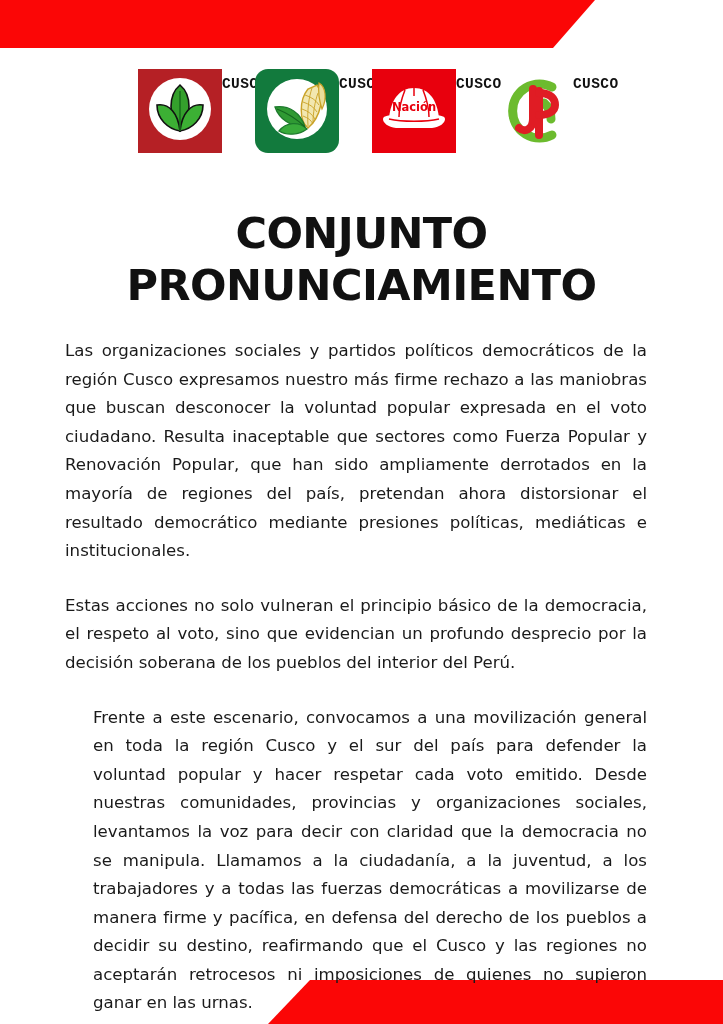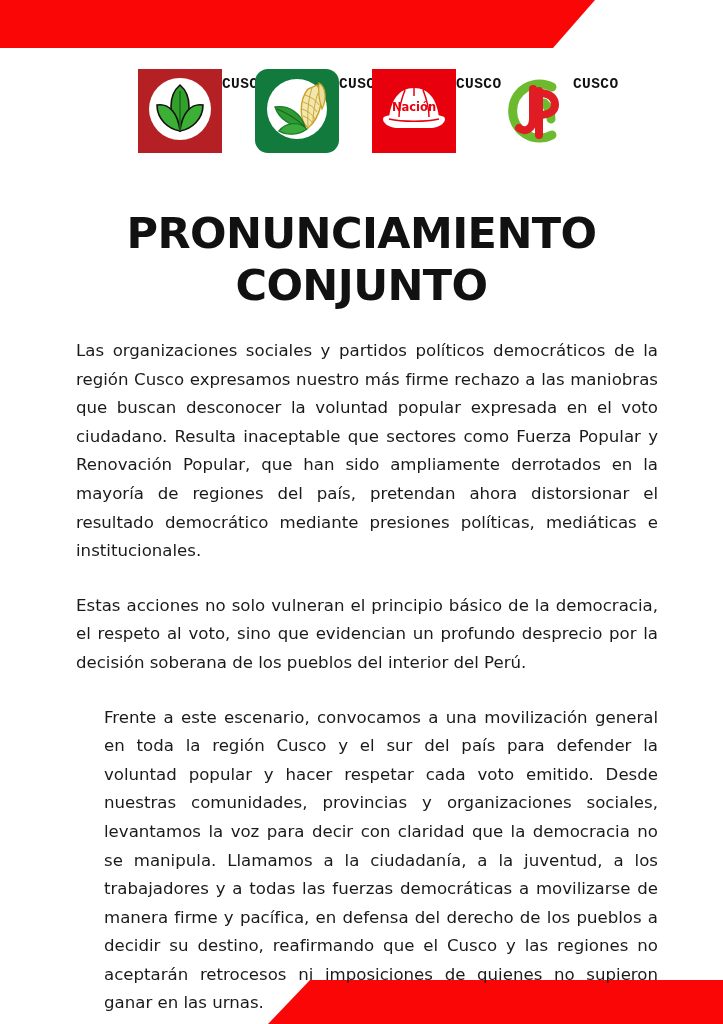--- a/index.html
+++ b/index.html
@@ -96,21 +96,21 @@
     font-weight: 700;
     letter-spacing: -0.6px;
     line-height: 1.22;
     display: block;
     white-space: nowrap;
   }
 
   
   .body-block {
     position: absolute;
-    left: 76px;
+    left: 65px;
     top: 337px;
     width: 582px;
   }
   .para {
     margin: 0 0 26px 0;
     font-family: "DejaVu Sans", "Liberation Sans", sans-serif;
     font-size: 16.6px;
     line-height: 28.6px;
     color: #1a1a1a;
     text-align: justify;
@@ -217,22 +217,22 @@
           <path d="M50 22 L50 66" fill="none" stroke="#e01c24" stroke-width="8" stroke-linecap="round"></path>
           <path d="M50 24 C62 24 66 30 66 36 C66 42 60 46 50 46" fill="none" stroke="#e01c24" stroke-width="8" stroke-linecap="round"></path>
         </svg>
       </div>
       <div class="logo-caption">CUSCO</div>
     </div>
 
   </div>
 
   <div class="title-block">
+    <span class="title-line">CONJUNTO</span>
     <span class="title-line">PRONUNCIAMIENTO</span>
-    <span class="title-line">CONJUNTO</span>
   </div>
 
   <div class="body-block">
     <p class="para">Las organizaciones sociales y partidos políticos democráticos de la región Cusco expresamos nuestro más firme rechazo a las maniobras que buscan desconocer la voluntad popular expresada en el voto ciudadano. Resulta inaceptable que sectores como Fuerza Popular y Renovación Popular, que han sido ampliamente derrotados en la mayoría de regiones del país, pretendan ahora distorsionar el resultado democrático mediante presiones políticas, mediáticas e institucionales.</p>
     <p class="para">Estas acciones no solo vulneran el principio básico de la democracia, el respeto al voto, sino que evidencian un profundo desprecio por la decisión soberana de los pueblos del interior del Perú.</p>
     <p class="para">Frente a este escenario, convocamos a una movilización general en toda la región Cusco y el sur del país para defender la voluntad popular y hacer respetar cada voto emitido. Desde nuestras comunidades, provincias y organizaciones sociales, levantamos la voz para decir con claridad que la democracia no se manipula. Llamamos a la ciudadanía, a la juventud, a los trabajadores y a todas las fuerzas democráticas a movilizarse de manera firme y pacífica, en defensa del derecho de los pueblos a decidir su destino, reafirmando que el Cusco y las regiones no aceptarán retrocesos ni imposiciones de quienes no supieron ganar en las urnas.</p>
   </div>
 
 
 </div>

